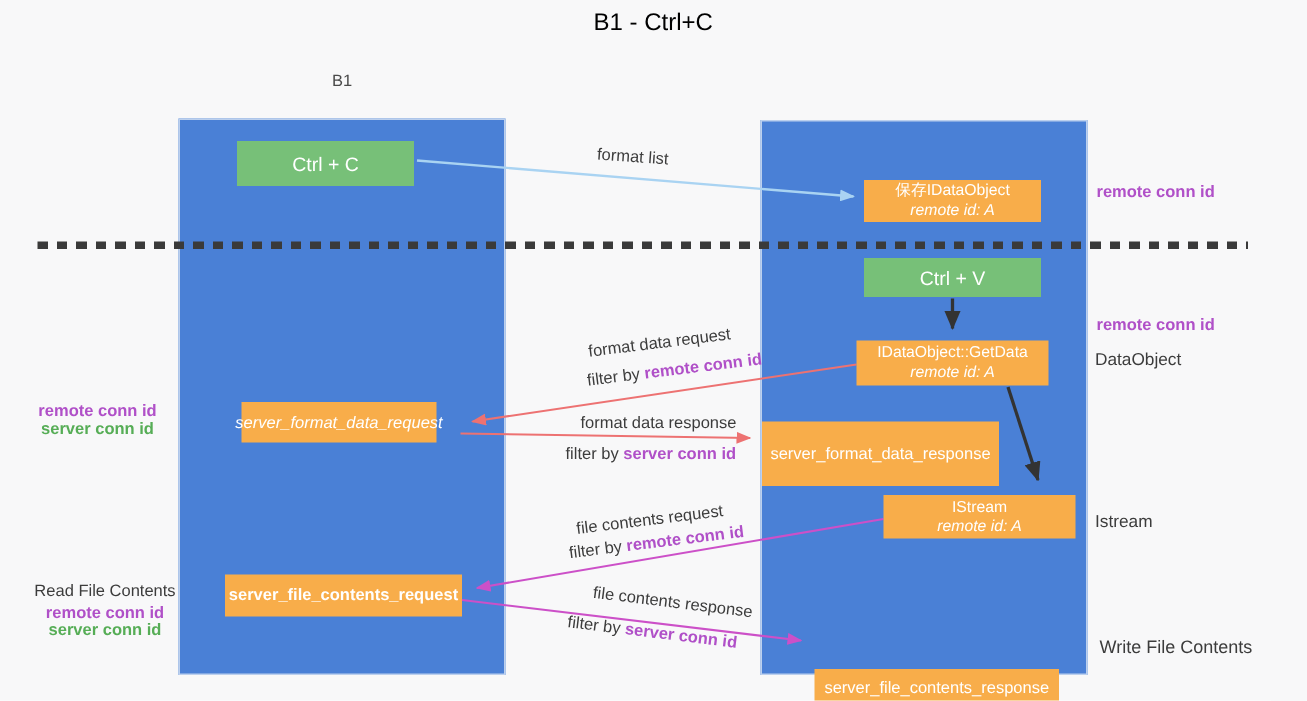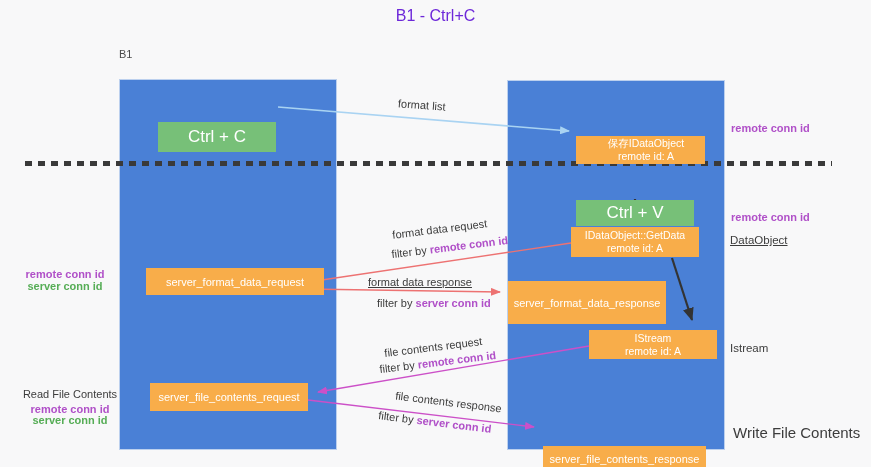--- a/index.html
+++ b/index.html
@@ -4,44 +4,44 @@
 <style>
   html,body{margin:0;padding:0;}
   .canvas{
     position:relative; width:871px; height:467px; overflow:hidden;
     background:var(--background,#f8f8f9);
     font-family:"Liberation Sans", sans-serif;
     color:var(--text,#3c3c3c);
   }
   .title{
     position:absolute; left:0; top:6px; width:871px;
-    text-align:center; font-size:16px; line-height:20px; color:#6d28d9;
+    text-align:center; font-size:16px; line-height:20px; color:#000000;
   }
   .lane-header{
-    position:absolute; top:48px; width:218px; text-align:left;
+    position:absolute; top:48px; width:218px; text-align:center;
     font-size:11px; line-height:13px; color:#4a4a4a;
   }
   .lane{
     position:absolute; width:218px;
     background:var(--lane,#4a80d6);
     border:1px solid var(--lane_border,#bcd0ee);
     box-sizing:border-box;
   }
   .dashline{
     position:absolute; left:25px; top:161px; width:807px; height:5px;
     background:repeating-linear-gradient(90deg,#3a3a3a 0 7px,transparent 7px 13px);
   }
   .node{
     position:absolute; display:flex; flex-direction:column;
     align-items:center; justify-content:center;
     color:#fff; text-align:center; white-space:nowrap;
   }
-  .node.green{ background:var(--green,#77c078); font-size:17px;margin-top:28px; }
+  .node.green{ background:var(--green,#77c078); font-size:13px; }
   .node.orange{ background:var(--orange,#f8ad4a); font-size:11px; }
-  .node .l2{ font-size:10.5px; line-height:13px; }
+  .node .l2{ font-size:10.5px; line-height:13px;font-style:italic; }
   .node .l1{ font-size:10.5px; line-height:13px; }
   .node.single{ font-size:11px; }
   .lbl{ position:absolute; font-size:11px; white-space:nowrap; color:var(--text,#3c3c3c); }
   .purple{ color:var(--purple,#b050c8); font-weight:bold; }
   .greenlbl{ color:var(--green_label,#56ad56); font-weight:bold; }
   .tilt-up{ transform:rotate(-7deg); }
   .tilt-down{ transform:rotate(7deg); }
   .tilt-slight{ transform:rotate(4deg); }
   .col{ text-align:center; line-height:12px; }
   svg.overlay{ position:absolute; left:0; top:0; pointer-events:none; }
@@ -87,82 +87,82 @@
     <line x1="307" y1="289" x2="500" y2="292" style="stroke:var(--salmon,#ed7272)" stroke-width="1.4" marker-end="url(#m-salmon)"></line>
     <line x1="672" y1="258" x2="692" y2="320" style="stroke:var(--arrow_black,#333333)" stroke-width="2.2" marker-end="url(#m-black)"></line>
     <line x1="589" y1="346" x2="318" y2="392" style="stroke:var(--magenta,#cc50c8)" stroke-width="1.4" marker-end="url(#m-magenta)"></line>
     <line x1="308" y1="400" x2="534" y2="427" style="stroke:var(--magenta,#cc50c8)" stroke-width="1.4" marker-end="url(#m-magenta)"></line>
   </svg>
 
   <div class="node green" style="left:158px; top:94px; width:118px; height:30px;">
     <span>Ctrl + C</span>
   </div>
 
-  <div class="node orange" style="left:576px; top:136px; width:118px; height:28px;padding-left:11px;">
+  <div class="node orange" style="left:576px; top:120px; width:118px; height:28px;">
     <span class="l1">保存IDataObject</span>
     <span class="l2">remote id: A</span>
   </div>
 
   <div class="node green" style="left:576px; top:172px; width:118px; height:26px;justify-content:center;">
     <span>Ctrl + V</span>
   </div>
 
   <div class="node orange" style="left:571px; top:227px; width:128px; height:30px;">
     <span class="l1">IDataObject::GetData</span>
     <span class="l2">remote id: A</span>
   </div>
 
-  <div class="node orange single" style="left:146px; top:268px; width:178px; height:27px;">
+  <div class="node orange single" style="left:161px; top:268px; width:130px; height:27px;font-style:italic;">
     <span>server_format_data_request</span>
   </div>
 
   <div class="node orange single" style="left:508px; top:281px; width:158px; height:43px;">
     <span>server_format_data_response</span>
   </div>
 
   <div class="node orange" style="left:589px; top:330px; width:128px; height:29px;">
     <span class="l1">IStream</span>
     <span class="l2">remote id: A</span>
   </div>
 
-  <div class="node orange single" style="left:150px; top:383px; width:158px; height:28px;">
+  <div class="node orange single" style="left:150px; top:383px; width:158px; height:28px;font-weight:bold;">
     <span>server_file_contents_request</span>
   </div>
 
   <div class="node orange single" style="left:543px; top:418px; width:163px; height:26px;margin-top:28px;">
     <span>server_file_contents_response</span>
   </div>
 
   <div class="lbl tilt-slight" style="left:398px; top:99px;">format list</div>
 
   <div class="lbl tilt-up" style="left:392px; top:223px;">format data request</div>
   <div class="lbl tilt-up" style="left:391px; top:241px;">
     <span>filter by </span><span class="purple">remote conn id</span>
   </div>
 
-  <div class="lbl" style="left:368px; top:276px;text-decoration:underline;">format data response</div>
+  <div class="lbl" style="left:387px; top:276px;">format data response</div>
   <div class="lbl" style="left:377px; top:297px;">
     <span>filter by </span><span class="purple">server conn id</span>
   </div>
 
   <div class="lbl tilt-up" style="left:384px; top:341px;">file contents request</div>
   <div class="lbl tilt-up" style="left:379px; top:356px;">
     <span>filter by </span><span class="purple">remote conn id</span>
   </div>
 
   <div class="lbl tilt-down" style="left:395px; top:396px;">file contents response</div>
   <div class="lbl tilt-down" style="left:378px; top:416px;">
     <span>filter by </span><span class="purple">server conn id</span>
   </div>
 
   <div class="lbl purple" style="left:731px; top:122px;">remote conn id</div>
   <div class="lbl purple" style="left:731px; top:211px;">remote conn id</div>
-  <div class="lbl" style="left:730px; top:234px; font-size:11.5px;text-decoration:underline;">DataObject</div>
+  <div class="lbl" style="left:730px; top:234px; font-size:11.5px;">DataObject</div>
   <div class="lbl" style="left:730px; top:342px; font-size:11.5px;">Istream</div>
-  <div class="lbl" style="left:733px; top:424px; font-size:15px;">Write File Contents</div>
+  <div class="lbl" style="left:733px; top:424px; font-size:12px;">Write File Contents</div>
 
   <div class="lbl col" style="left:18px; top:268px; width:94px;">
     <div class="purple">remote conn id</div>
     <div class="greenlbl">server conn id</div>
   </div>
 
   <div class="lbl col" style="left:22px; top:388px; width:96px;">Read File Contents</div>
   <div class="lbl col" style="left:22px; top:404px; width:96px; line-height:11px;">
     <div class="purple">remote conn id</div>
     <div class="greenlbl">server conn id</div>

